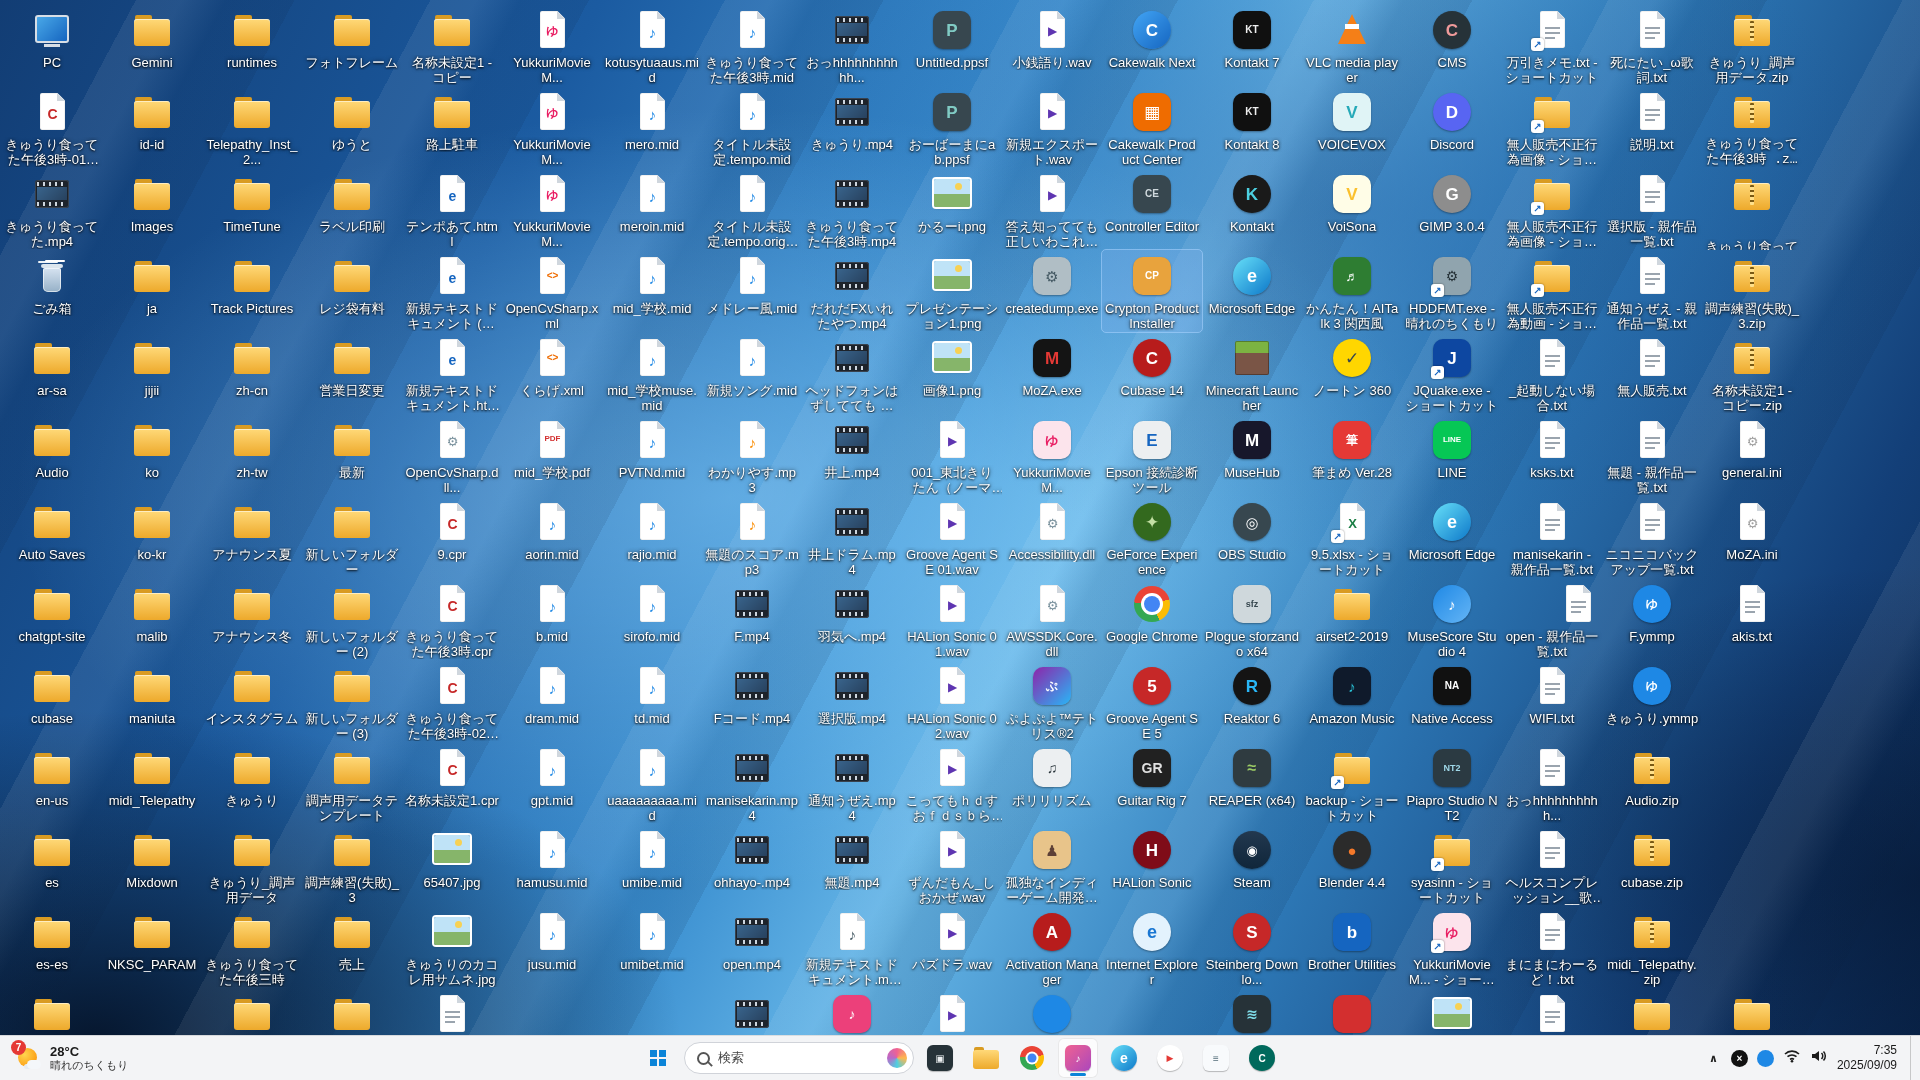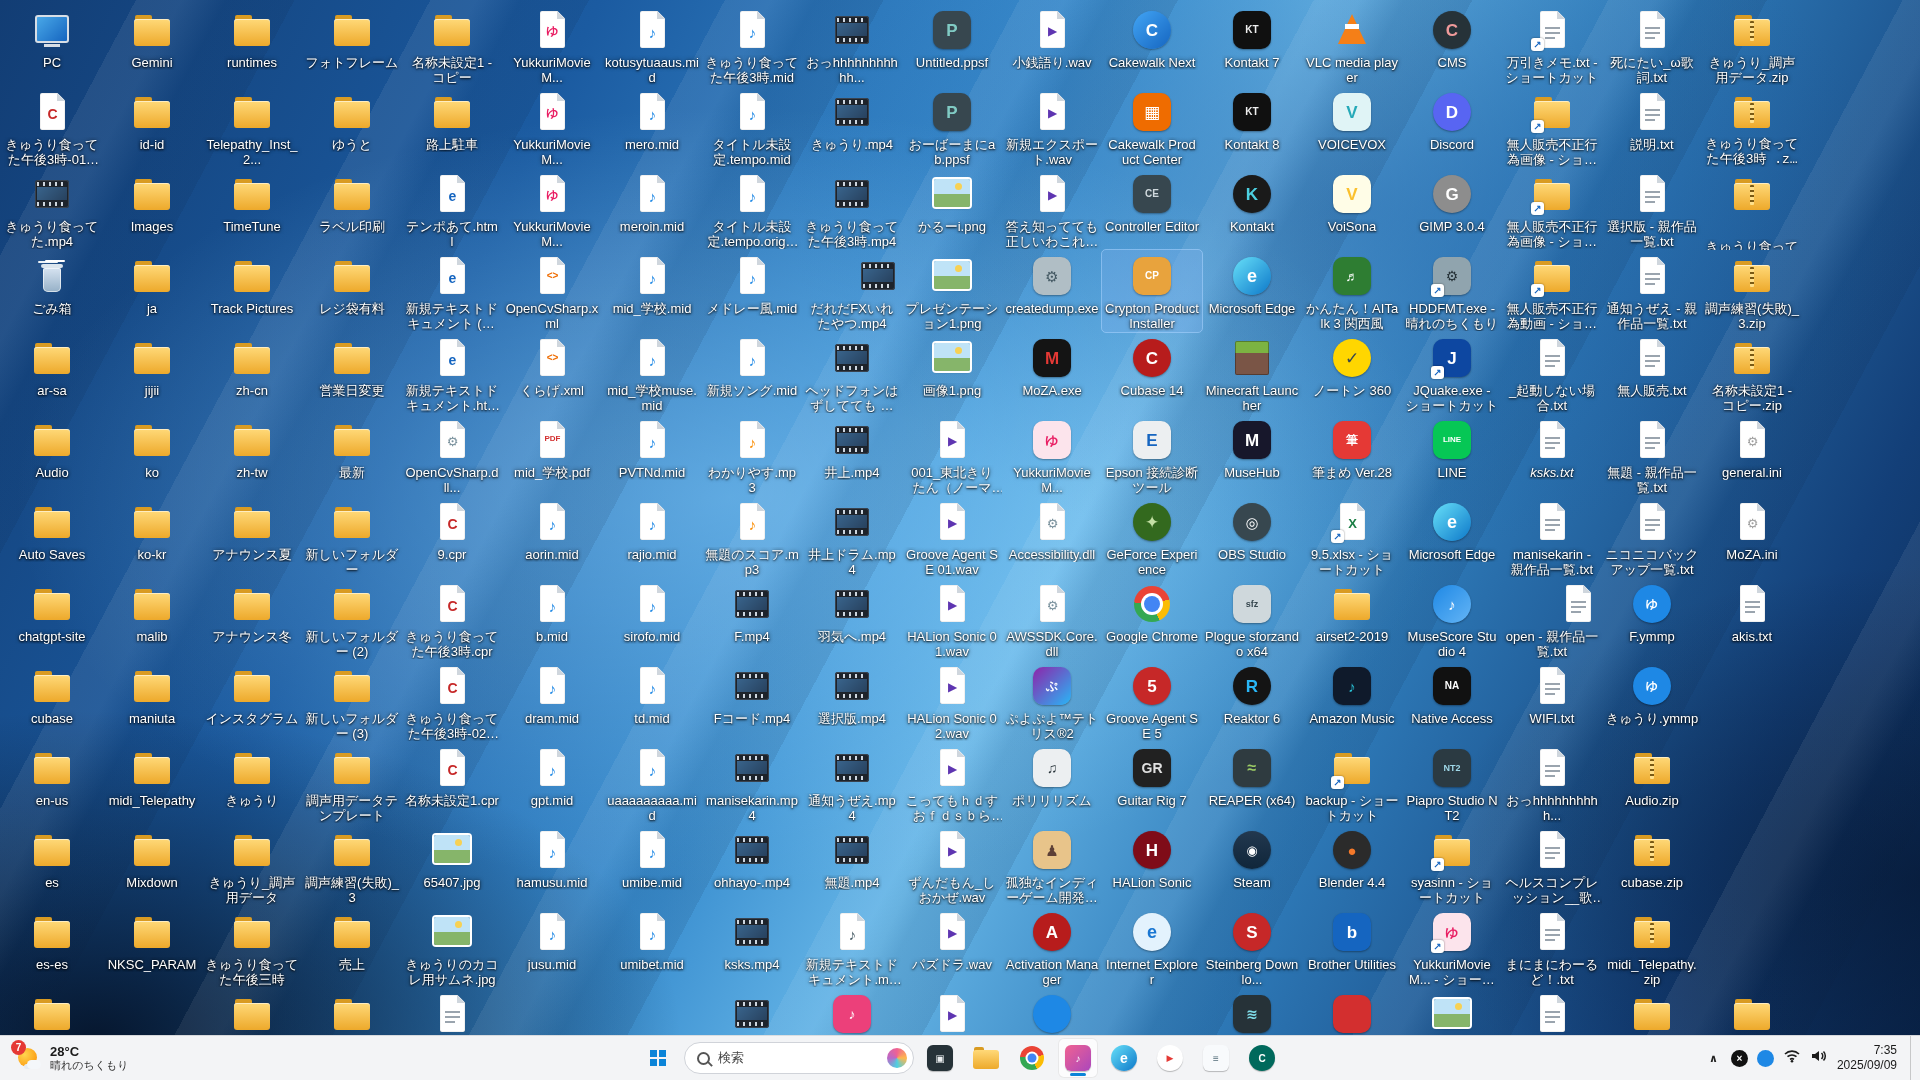--- a/index.html
+++ b/index.html
@@ -610,39 +610,39 @@
       <div class="cell" style="grid-area: 10 / 8;">
         <div class="ic film"></div>
         <div class="label">manisekarin.mp4</div>
       </div>
       <div class="cell" style="grid-area: 11 / 8;">
         <div class="ic film"></div>
         <div class="label">ohhayo-.mp4</div>
       </div>
       <div class="cell" style="grid-area: 12 / 8;">
         <div class="ic film"></div>
-        <div class="label">ksks.mp4</div>
+        <div class="label">open.mp4</div>
       </div>
       <div class="cell" style="grid-area: 13 / 8;">
         <div class="ic film"></div>
         <div class="label"></div>
       </div>
       <div class="cell" style="grid-area: 1 / 9;">
         <div class="ic film"></div>
         <div class="label">おっhhhhhhhhhhh...</div>
       </div>
       <div class="cell" style="grid-area: 2 / 9;">
         <div class="ic film"></div>
         <div class="label">きゅうり.mp4</div>
       </div>
       <div class="cell" style="grid-area: 3 / 9;">
         <div class="ic film"></div>
         <div class="label">きゅうり食ってた午後3時.mp4</div>
       </div>
-      <div class="cell" style="grid-area: 4 / 9; align-items: flex-end;">
+      <div class="cell" style="grid-area: 4 / 9;">
         <div class="ic film"></div>
         <div class="label">だれだFXいれたやつ.mp4</div>
       </div>
       <div class="cell" style="grid-area: 5 / 9;">
         <div class="ic film"></div>
         <div class="label">ヘッドフォンはずしてても あがつかない.mp4</div>
       </div>
       <div class="cell" style="grid-area: 6 / 9;">
         <div class="ic film"></div>
         <div class="label">井上.mp4</div>
@@ -1254,21 +1254,21 @@
       <div class="cell" style="grid-area: 4 / 16;">
         <div class="ic folder">
           <span class="sc">↗</span>
         </div>
         <div class="label">無人販売不正行為動画 - ショートカット</div>
       </div>
       <div class="cell" style="grid-area: 5 / 16;">
         <div class="ic page lines"></div>
         <div class="label">_起動しない場合.txt</div>
       </div>
-      <div class="cell" style="grid-area: 6 / 16; font-style: italic;">
+      <div class="cell" style="grid-area: 6 / 16;">
         <div class="ic page lines"></div>
         <div class="label">ksks.txt</div>
       </div>
       <div class="cell" style="grid-area: 7 / 16;">
         <div class="ic page lines"></div>
         <div class="label">manisekarin - 親作品一覧.txt</div>
       </div>
       <div class="cell" style="grid-area: 8 / 16; align-items: flex-end;">
         <div class="ic page lines"></div>
         <div class="label">open - 親作品一覧.txt</div>

